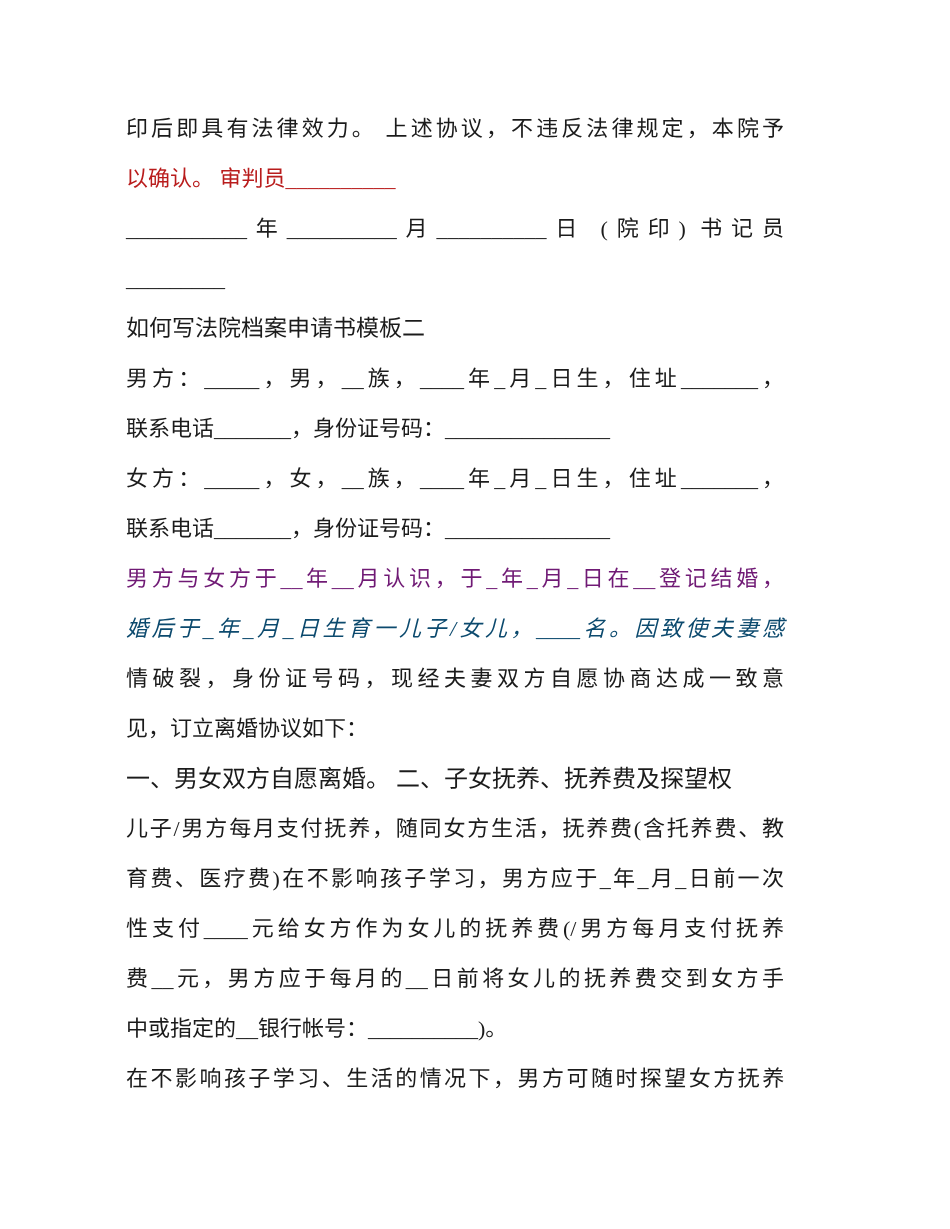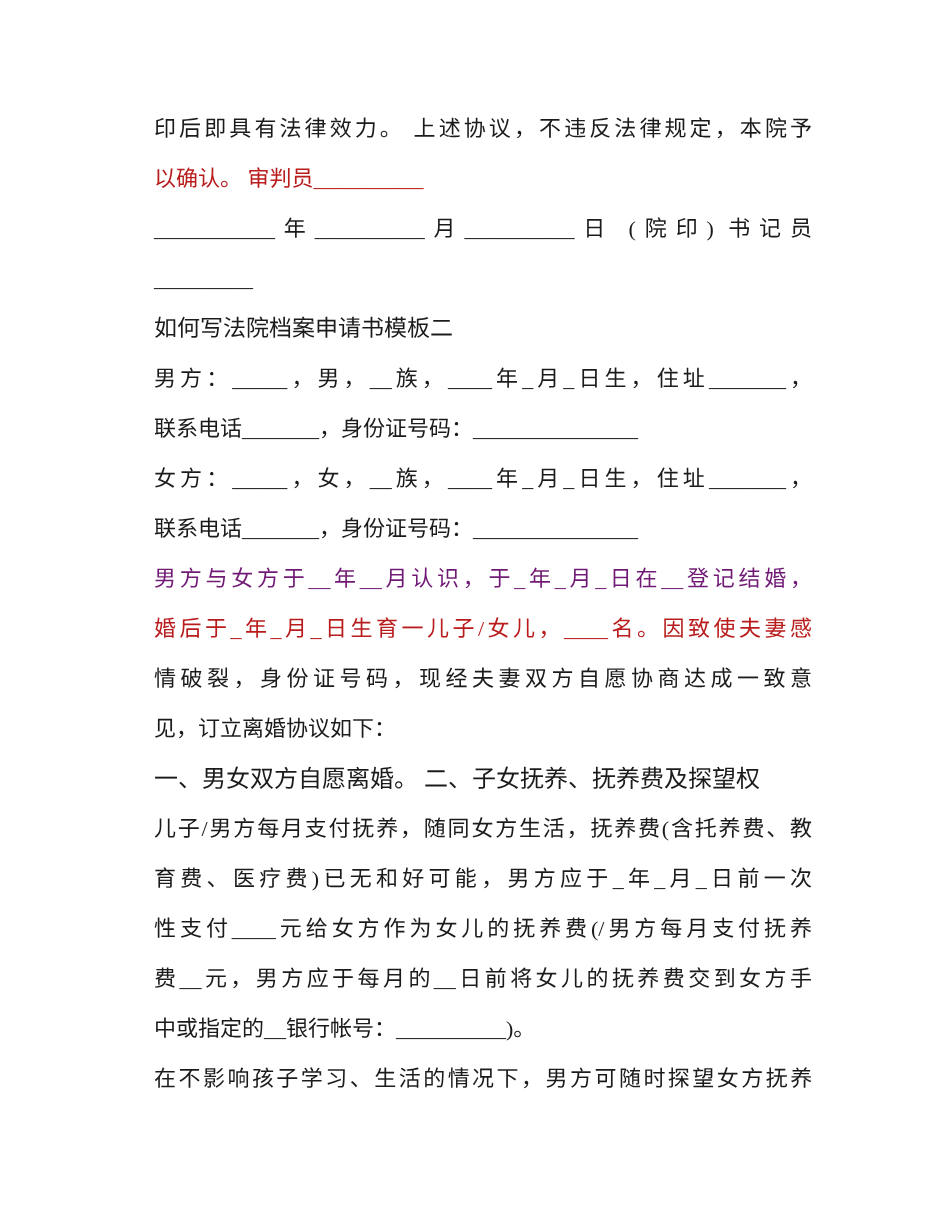--- a/index.html
+++ b/index.html
@@ -12,21 +12,21 @@
     position: relative;
     width: 950px;
     height: 1229px;
     margin: 0 auto;
     background: #ffffff;
     overflow: hidden;
     box-sizing: border-box;
   }
   .doc-body {
     position: absolute;
-    left: 154px;
+    left: 126px;
     top: 104px;
     width: 658px;
   }
   
   .line {
     font-family: "Liberation Serif", "DejaVu Serif", serif;
     color: #1b1b1b;
     font-size: 22px;
     line-height: 50px;
     height: 50px;
@@ -64,28 +64,28 @@
     <div class="line just" style="color: rgb(27, 27, 27);">___________年__________月__________日 (院印) 书记员</div>
     <div class="line" style="color: rgb(27, 27, 27);">_________</div>
 
     <div class="line sm" style="color: rgb(27, 27, 27);">如何写法院档案申请书模板二</div>
 
     <div class="line just" style="color: rgb(27, 27, 27);">男方：_____，男，__族，____年_月_日生，住址_______，</div>
     <div class="line" style="color: rgb(27, 27, 27);">联系电话_______，身份证号码：_______________</div>
     <div class="line just" style="color: rgb(27, 27, 27);">女方：_____，女，__族，____年_月_日生，住址_______，</div>
     <div class="line" style="color: rgb(27, 27, 27);">联系电话_______，身份证号码：_______________</div>
     <div class="line just" style="color: #701a75;">男方与女方于__年__月认识，于_年_月_日在__登记结婚，</div>
-    <div class="line just" style="color: #b91c1c;">婚后于_年_月_日生育一儿子/女儿，____名。因致使夫妻感</div>
+    <div class="line just" style="color: #0c4a6e; font-style: italic;">婚后于_年_月_日生育一儿子/女儿，____名。因致使夫妻感</div>
     <div class="line just" style="color: rgb(27, 27, 27);">情破裂，身份证号码，现经夫妻双方自愿协商达成一致意</div>
     <div class="line" style="color: rgb(27, 27, 27);">见，订立离婚协议如下：</div>
 
     <div class="line sm2" style="color: rgb(27, 27, 27);">一、男女双方自愿离婚。 二、子女抚养、抚养费及探望权</div>
 
     <div class="line just" style="color: rgb(27, 27, 27);">儿子/男方每月支付抚养，随同女方生活，抚养费(含托养费、教</div>
-    <div class="line just" style="color: rgb(27, 27, 27);">育费、医疗费)已无和好可能，男方应于_年_月_日前一次</div>
+    <div class="line just" style="color: rgb(27, 27, 27);">育费、医疗费)在不影响孩子学习，男方应于_年_月_日前一次</div>
     <div class="line just" style="color: rgb(27, 27, 27);">性支付____元给女方作为女儿的抚养费(/男方每月支付抚养</div>
     <div class="line just" style="color: rgb(27, 27, 27);">费__元，男方应于每月的__日前将女儿的抚养费交到女方手</div>
     <div class="line" style="color: rgb(27, 27, 27);">中或指定的__银行帐号：__________)。</div>
     <div class="line just tight" style="color: rgb(27, 27, 27);">在不影响孩子学习、生活的情况下，男方可随时探望女方抚养</div>
 
   </div>
 
 </div>
 
 </body></html>

